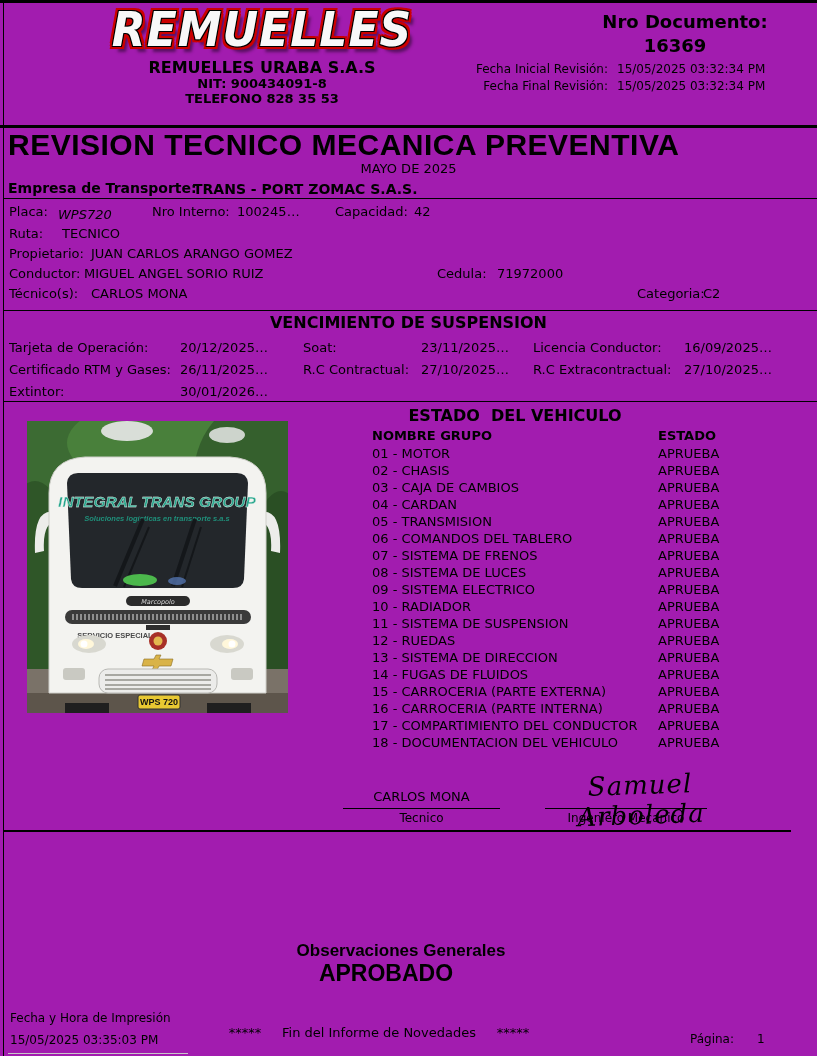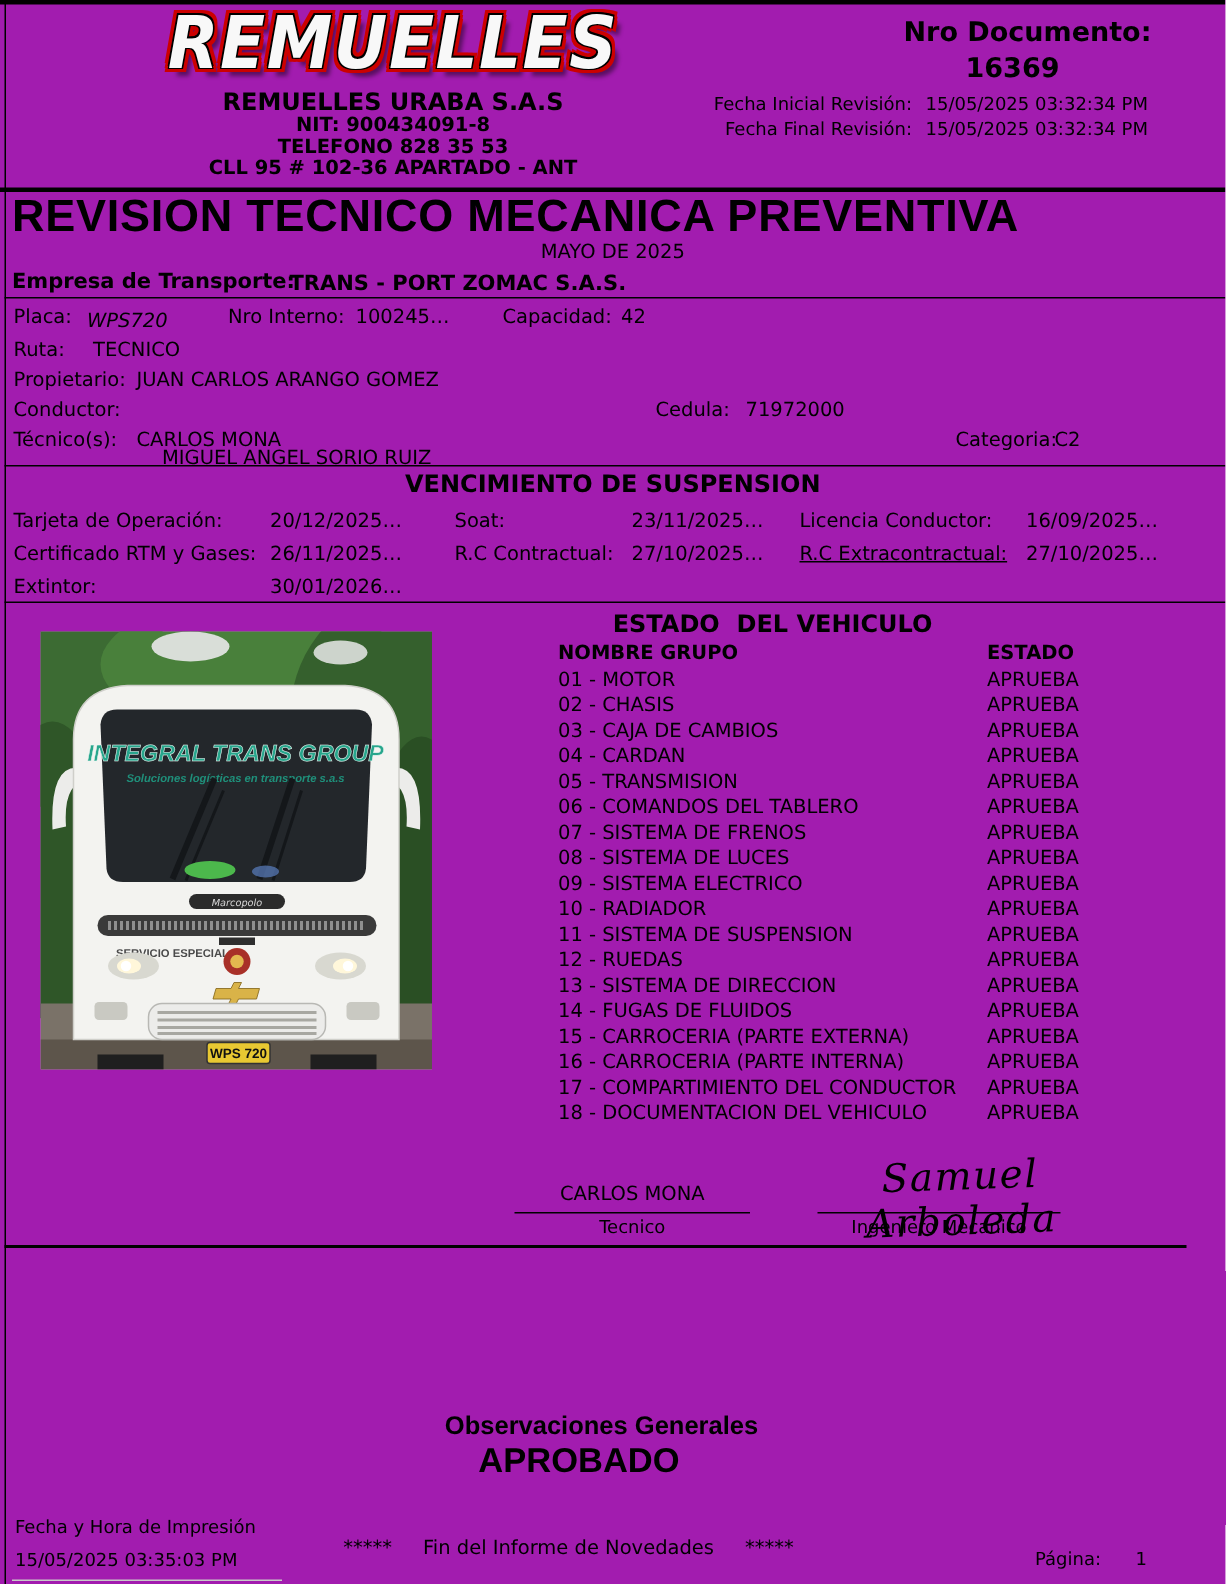--- a/index.html
+++ b/index.html
@@ -40,21 +40,20 @@
   <div class="rule" style="left:3px;top:198px;width:814px;height:1px;"></div>
   <div class="rule" style="left:3px;top:310px;width:814px;height:1px;"></div>
   <div class="rule" style="left:3px;top:401px;width:814px;height:1px;"></div>
   <div class="rule" style="left:3px;top:830px;width:788px;height:2px;"></div>
   <div style="position:absolute;left:8px;top:1053px;width:180px;height:1px;background:#c8c8c8;"></div>
 
   <div class="logo">REMUELLES</div>
   <div class="t b s16 ctr" style="left:62px;top:59px;width:400px;">REMUELLES URABA S.A.S</div>
   <div class="t b s13 ctr" style="left:62px;top:77px;width:400px;">NIT: 900434091-8</div>
   <div class="t b s13 ctr" style="left:62px;top:92px;width:400px;">TELEFONO 828 35 53</div>
-  <div class="t b s13 ctr" style="left:62px;top:106px;width:400px;">CLL 95 # 102-36 APARTADO - ANT</div>
 
   <div class="t b ctr" style="left:530px;top:12px;width:310px;font-size:18px;">Nro Documento:</div>
   <div class="t b ctr" style="left:520px;top:36px;width:310px;font-size:18px;">16369</div>
   <div class="t s12" style="left:460px;top:63px;width:148px;text-align:right;">Fecha Inicial Revisión:</div>
   <div class="t s12" style="left:617px;top:63px;">15/05/2025 03:32:34 PM</div>
   <div class="t s12" style="left:460px;top:80px;width:148px;text-align:right;">Fecha Final Revisión:</div>
   <div class="t s12" style="left:617px;top:80px;">15/05/2025 03:32:34 PM</div>
 
   <div class="doc-title">REVISION TECNICO MECANICA PREVENTIVA</div>
   <div class="t s13 ctr" style="left:8px;top:162px;width:801px;">MAYO DE 2025</div>
@@ -69,21 +68,21 @@
   <div class="t s13" style="left:335px;top:205px;">Capacidad:</div>
   <div class="t s13" style="left:414px;top:205px;">42</div>
 
   <div class="t s13" style="left:9px;top:227px;">Ruta:</div>
   <div class="t s13" style="left:62px;top:227px;">TECNICO</div>
 
   <div class="t s13" style="left:9px;top:247px;">Propietario:</div>
   <div class="t s13" style="left:91px;top:247px;">JUAN CARLOS ARANGO GOMEZ</div>
 
   <div class="t s13" style="left:9px;top:267px;">Conductor:</div>
-  <div class="t s13" style="left:108px;top:267px;margin-top:32px;">MIGUEL ANGEL SORIO RUIZ</div>
+  <div class="t s13" style="left:84px;top:267px;">MIGUEL ANGEL SORIO RUIZ</div>
   <div class="t s13" style="left:437px;top:267px;">Cedula:</div>
   <div class="t s13" style="left:497px;top:267px;">71972000</div>
 
   <div class="t s13" style="left:9px;top:287px;">Técnico(s):</div>
   <div class="t s13" style="left:91px;top:287px;">CARLOS MONA</div>
   <div class="t s13" style="left:637px;top:287px;">Categoria:</div>
   <div class="t s13" style="left:703px;top:287px;">C2</div>
 
   <div class="t b s16 ctr" style="left:8px;top:314px;width:801px;">VENCIMIENTO DE SUSPENSION</div>
 
@@ -91,21 +90,21 @@
   <div class="t s13" style="left:180px;top:341px;">20/12/2025…</div>
   <div class="t s13" style="left:303px;top:341px;">Soat:</div>
   <div class="t s13" style="left:421px;top:341px;">23/11/2025…</div>
   <div class="t s13" style="left:533px;top:341px;">Licencia Conductor:</div>
   <div class="t s13" style="left:684px;top:341px;">16/09/2025…</div>
 
   <div class="t s13" style="left:9px;top:363px;">Certificado RTM y Gases:</div>
   <div class="t s13" style="left:180px;top:363px;">26/11/2025…</div>
   <div class="t s13" style="left:303px;top:363px;">R.C Contractual:</div>
   <div class="t s13" style="left:421px;top:363px;">27/10/2025…</div>
-  <div class="t s13" style="left:533px;top:363px;text-decoration:underline;">R.C Extracontractual:</div>
+  <div class="t s13" style="left:533px;top:363px;">R.C Extracontractual:</div>
   <div class="t s13" style="left:684px;top:363px;">27/10/2025…</div>
 
   <div class="t s13" style="left:9px;top:385px;">Extintor:</div>
   <div class="t s13" style="left:180px;top:385px;">30/01/2026…</div>
 
   <div style="position:absolute;left:27px;top:421px;width:261px;height:292px;">
     <svg width="261" height="292" viewBox="0 0 261 292" xmlns="http://www.w3.org/2000/svg">
       <rect width="261" height="292" fill="#dfe3dc"></rect>
       <ellipse cx="35" cy="55" rx="75" ry="70" fill="#3c6b33"></ellipse>
       <ellipse cx="140" cy="22" rx="100" ry="45" fill="#49803b"></ellipse>

